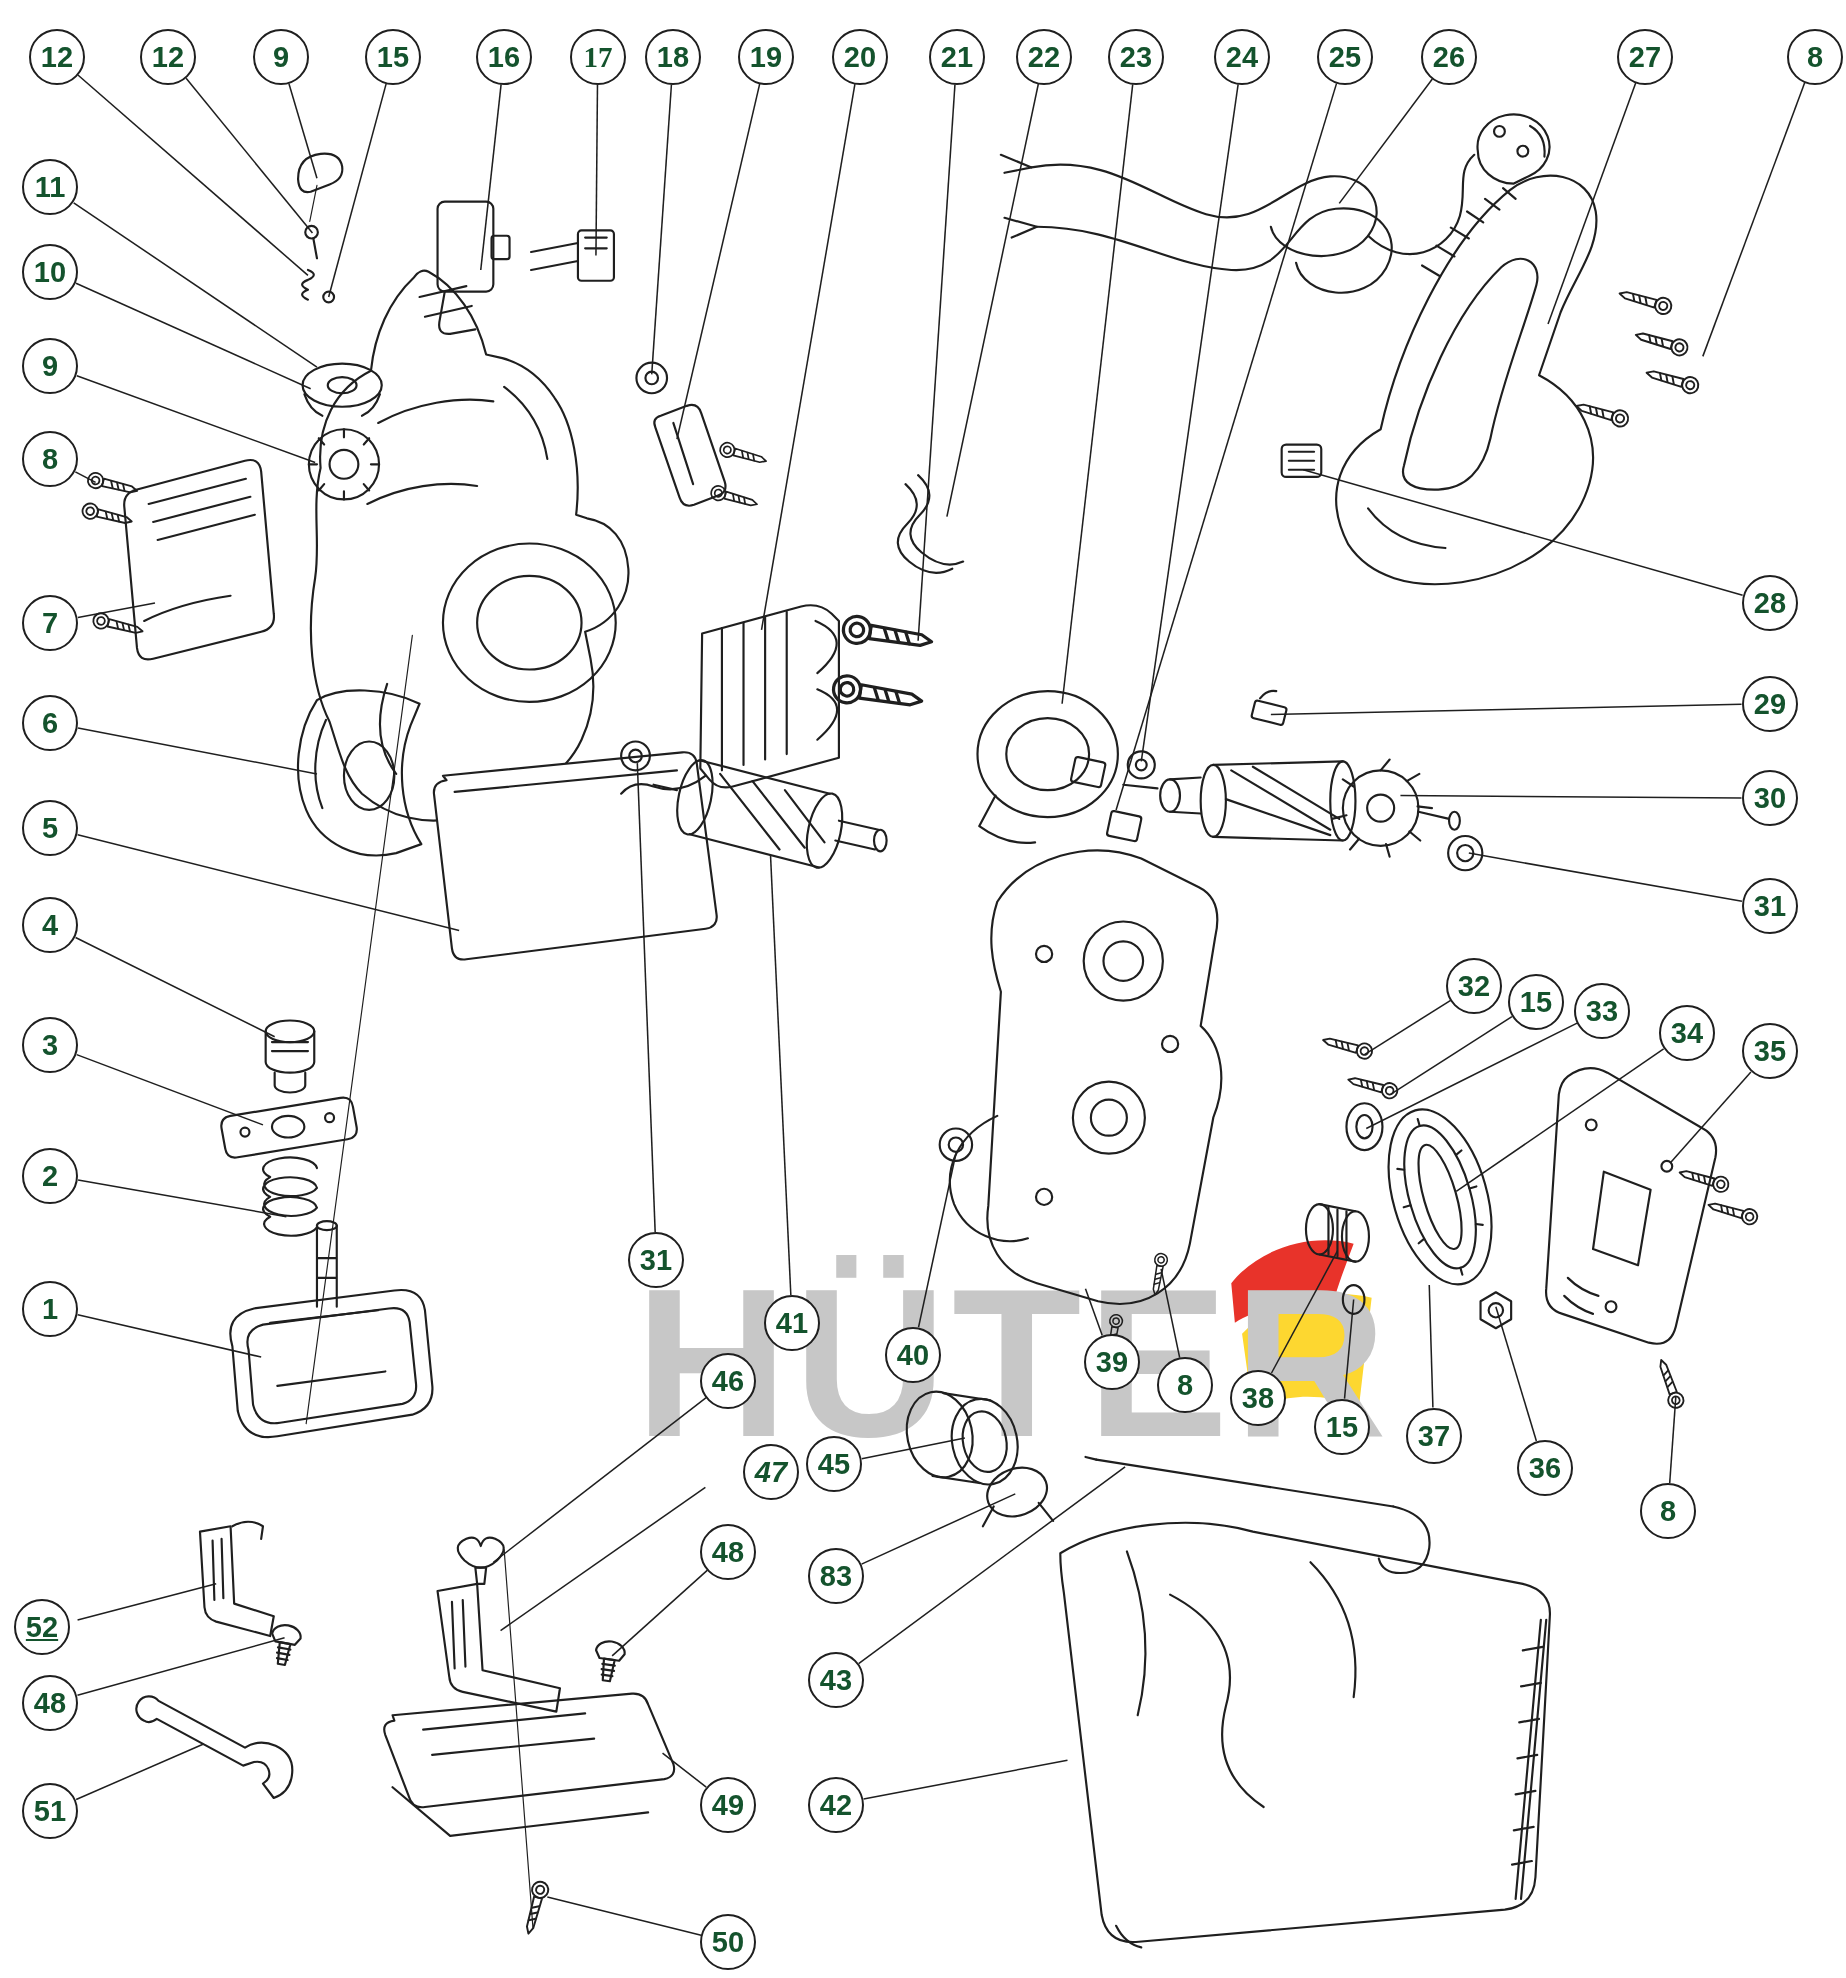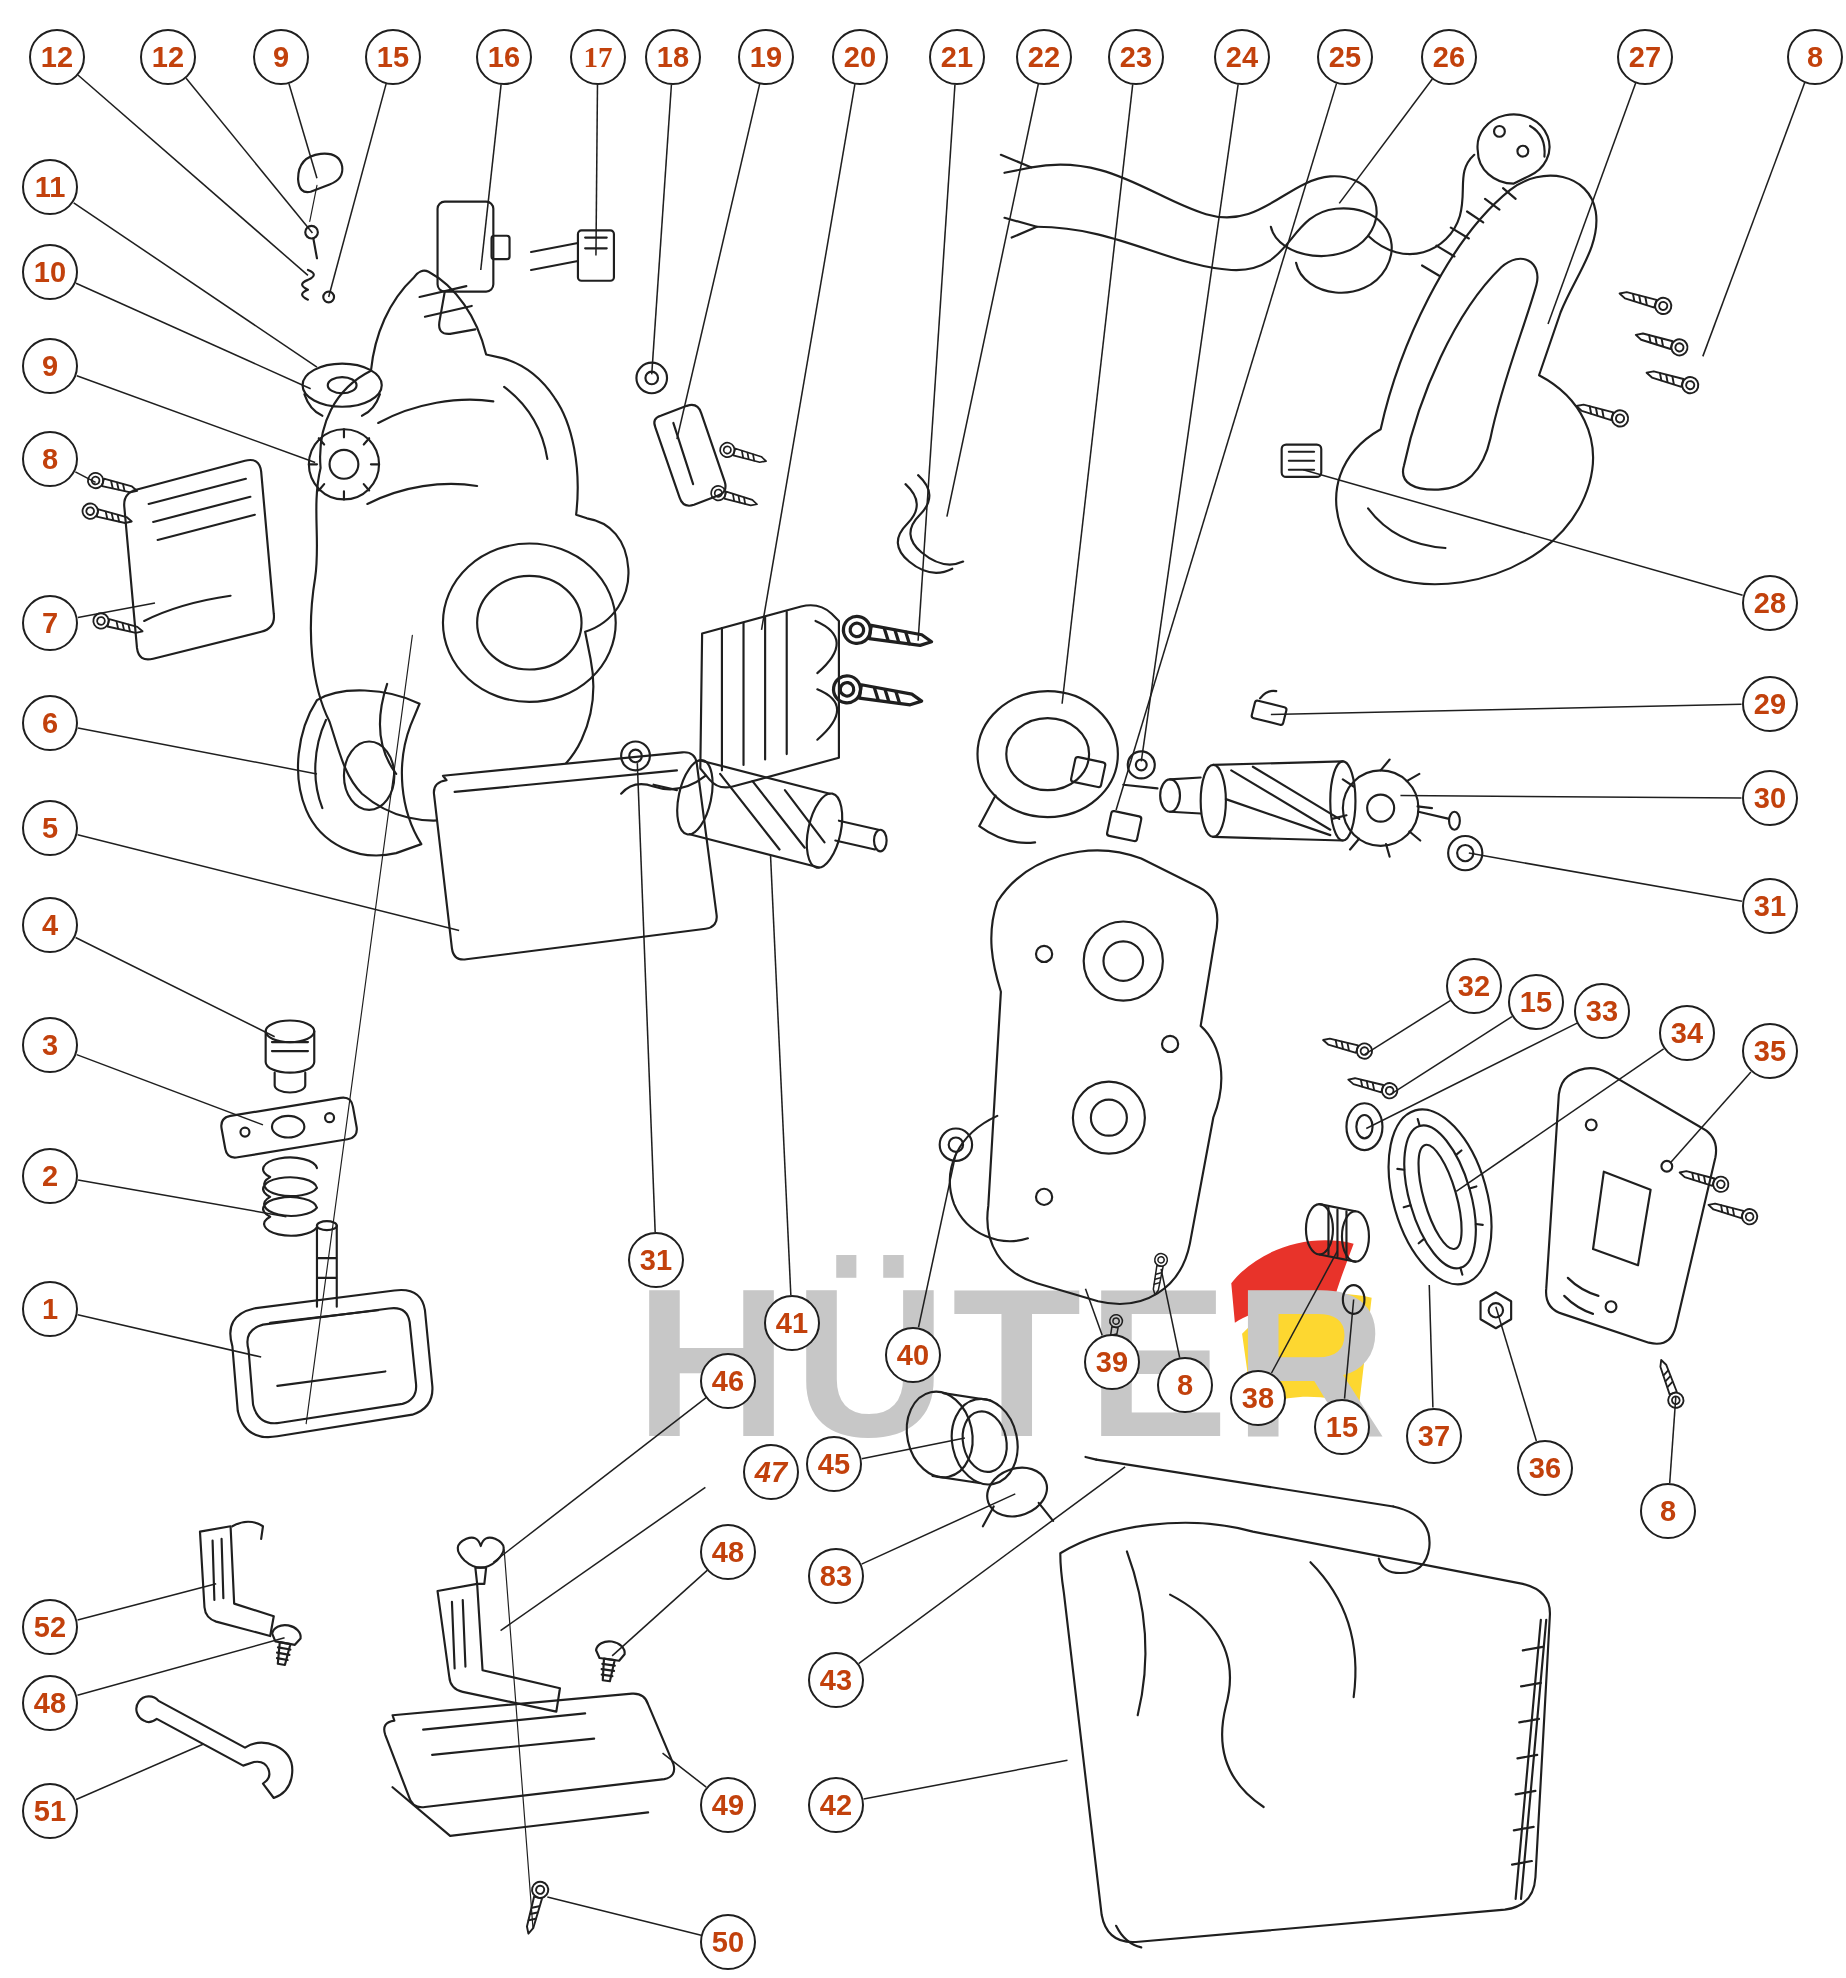--- a/index.html
+++ b/index.html
@@ -12,21 +12,21 @@
     position:absolute;left:635px;top:1257px;font-size:212px;line-height:1;
     font-weight:700;letter-spacing:5.4px;color:#c7c7c7;white-space:nowrap;
     font-family:"Liberation Sans",sans-serif;
   }
   svg.flag{position:absolute;left:0;top:0;}
   svg.art{position:absolute;left:0;top:0;}
   #balloons{position:absolute;left:0;top:0;width:100%;height:100%;}
   .balloon{
     position:absolute;width:56px;height:56px;border:2.7px solid #1f1f1f;
     border-radius:50%;background:#ffffff;display:flex;align-items:center;
-    justify-content:center;font-size:29px;font-weight:600;color:#c2410c;
+    justify-content:center;font-size:29px;font-weight:600;color:#14532d;
     transform:translate(-50%,-50%);box-sizing:border-box;
   }
 </style>
 </head>
 <body>
 
 <div class="stage">
 
   <div class="wm-layer">
     <svg class="flag" width="1847" height="1978" viewBox="0 0 2052 2198">
@@ -456,21 +456,21 @@
       <div class="balloon" style="left: 656px; top: 1260px; border-color: rgb(31, 31, 31);">31</div>
       <div class="balloon" style="left: 792px; top: 1323px; border-color: rgb(31, 31, 31);">41</div>
       <div class="balloon" style="left: 913px; top: 1355px; border-color: rgb(31, 31, 31);">40</div>
       <div class="balloon" style="left: 1112px; top: 1362px; border-color: rgb(31, 31, 31);">39</div>
       <div class="balloon" style="left: 1185px; top: 1385px; border-color: rgb(31, 31, 31);">8</div>
       <div class="balloon" style="left: 1258px; top: 1398px; border-color: rgb(31, 31, 31);">38</div>
       <div class="balloon" style="left: 1342px; top: 1427px; border-color: rgb(31, 31, 31);">15</div>
       <div class="balloon" style="left: 1434px; top: 1436px; border-color: rgb(31, 31, 31);">37</div>
       <div class="balloon" style="left: 1545px; top: 1468px; border-color: rgb(31, 31, 31);">36</div>
       <div class="balloon" style="left: 1668px; top: 1511px; border-color: rgb(31, 31, 31);">8</div>
-      <div class="balloon" style="left: 50px; top: 1627px; border-color: rgb(31, 31, 31);">52</div>
+      <div class="balloon" style="left: 42px; top: 1627px; border-color: rgb(31, 31, 31); text-decoration: underline;">52</div>
       <div class="balloon" style="left: 50px; top: 1703px; border-color: rgb(31, 31, 31);">48</div>
       <div class="balloon" style="left: 50px; top: 1811px; border-color: rgb(31, 31, 31);">51</div>
       <div class="balloon" style="left: 728px; top: 1381px; border-color: rgb(31, 31, 31);">46</div>
       <div class="balloon" style="left: 771px; top: 1472px; border-color: rgb(31, 31, 31); font-style: italic;">47</div>
       <div class="balloon" style="left: 728px; top: 1552px; border-color: rgb(31, 31, 31);">48</div>
       <div class="balloon" style="left: 728px; top: 1805px; border-color: rgb(31, 31, 31);">49</div>
       <div class="balloon" style="left: 728px; top: 1942px; border-color: rgb(31, 31, 31);">50</div>
       <div class="balloon" style="left: 834px; top: 1464px; border-color: rgb(31, 31, 31);">45</div>
       <div class="balloon" style="left: 836px; top: 1576px; border-color: rgb(31, 31, 31);">83</div>
       <div class="balloon" style="left: 836px; top: 1680px; border-color: rgb(31, 31, 31);">43</div>

